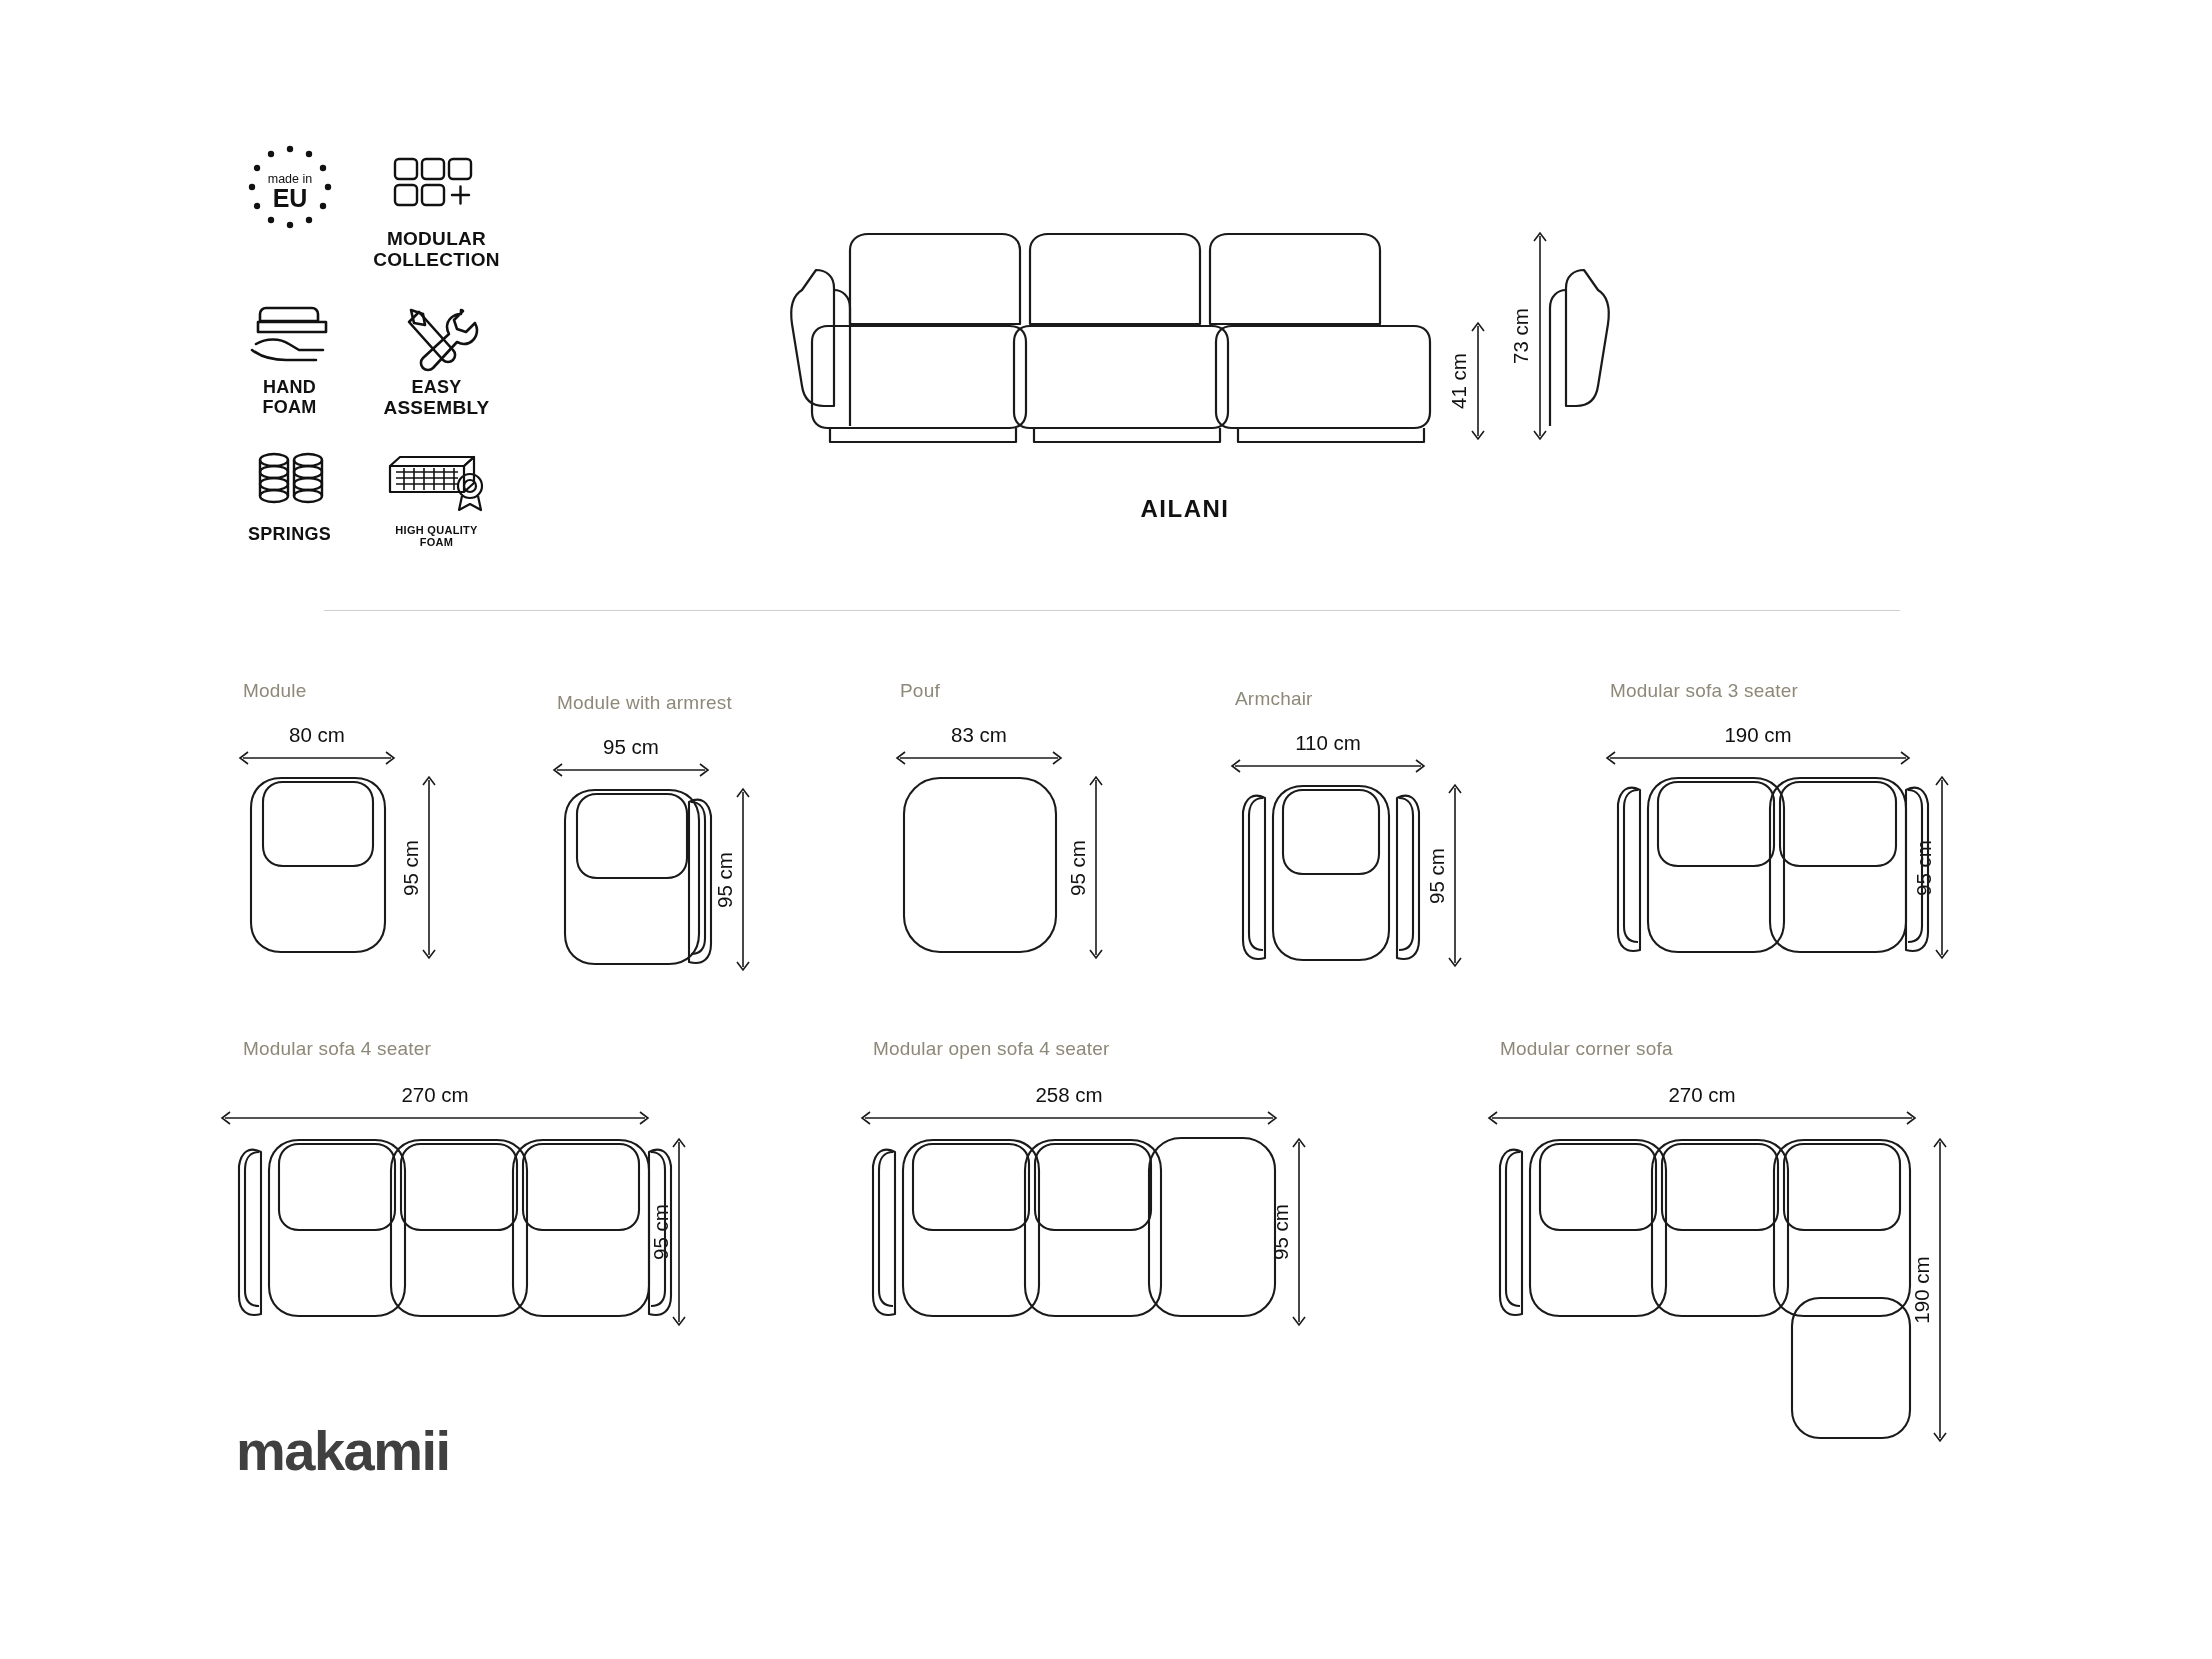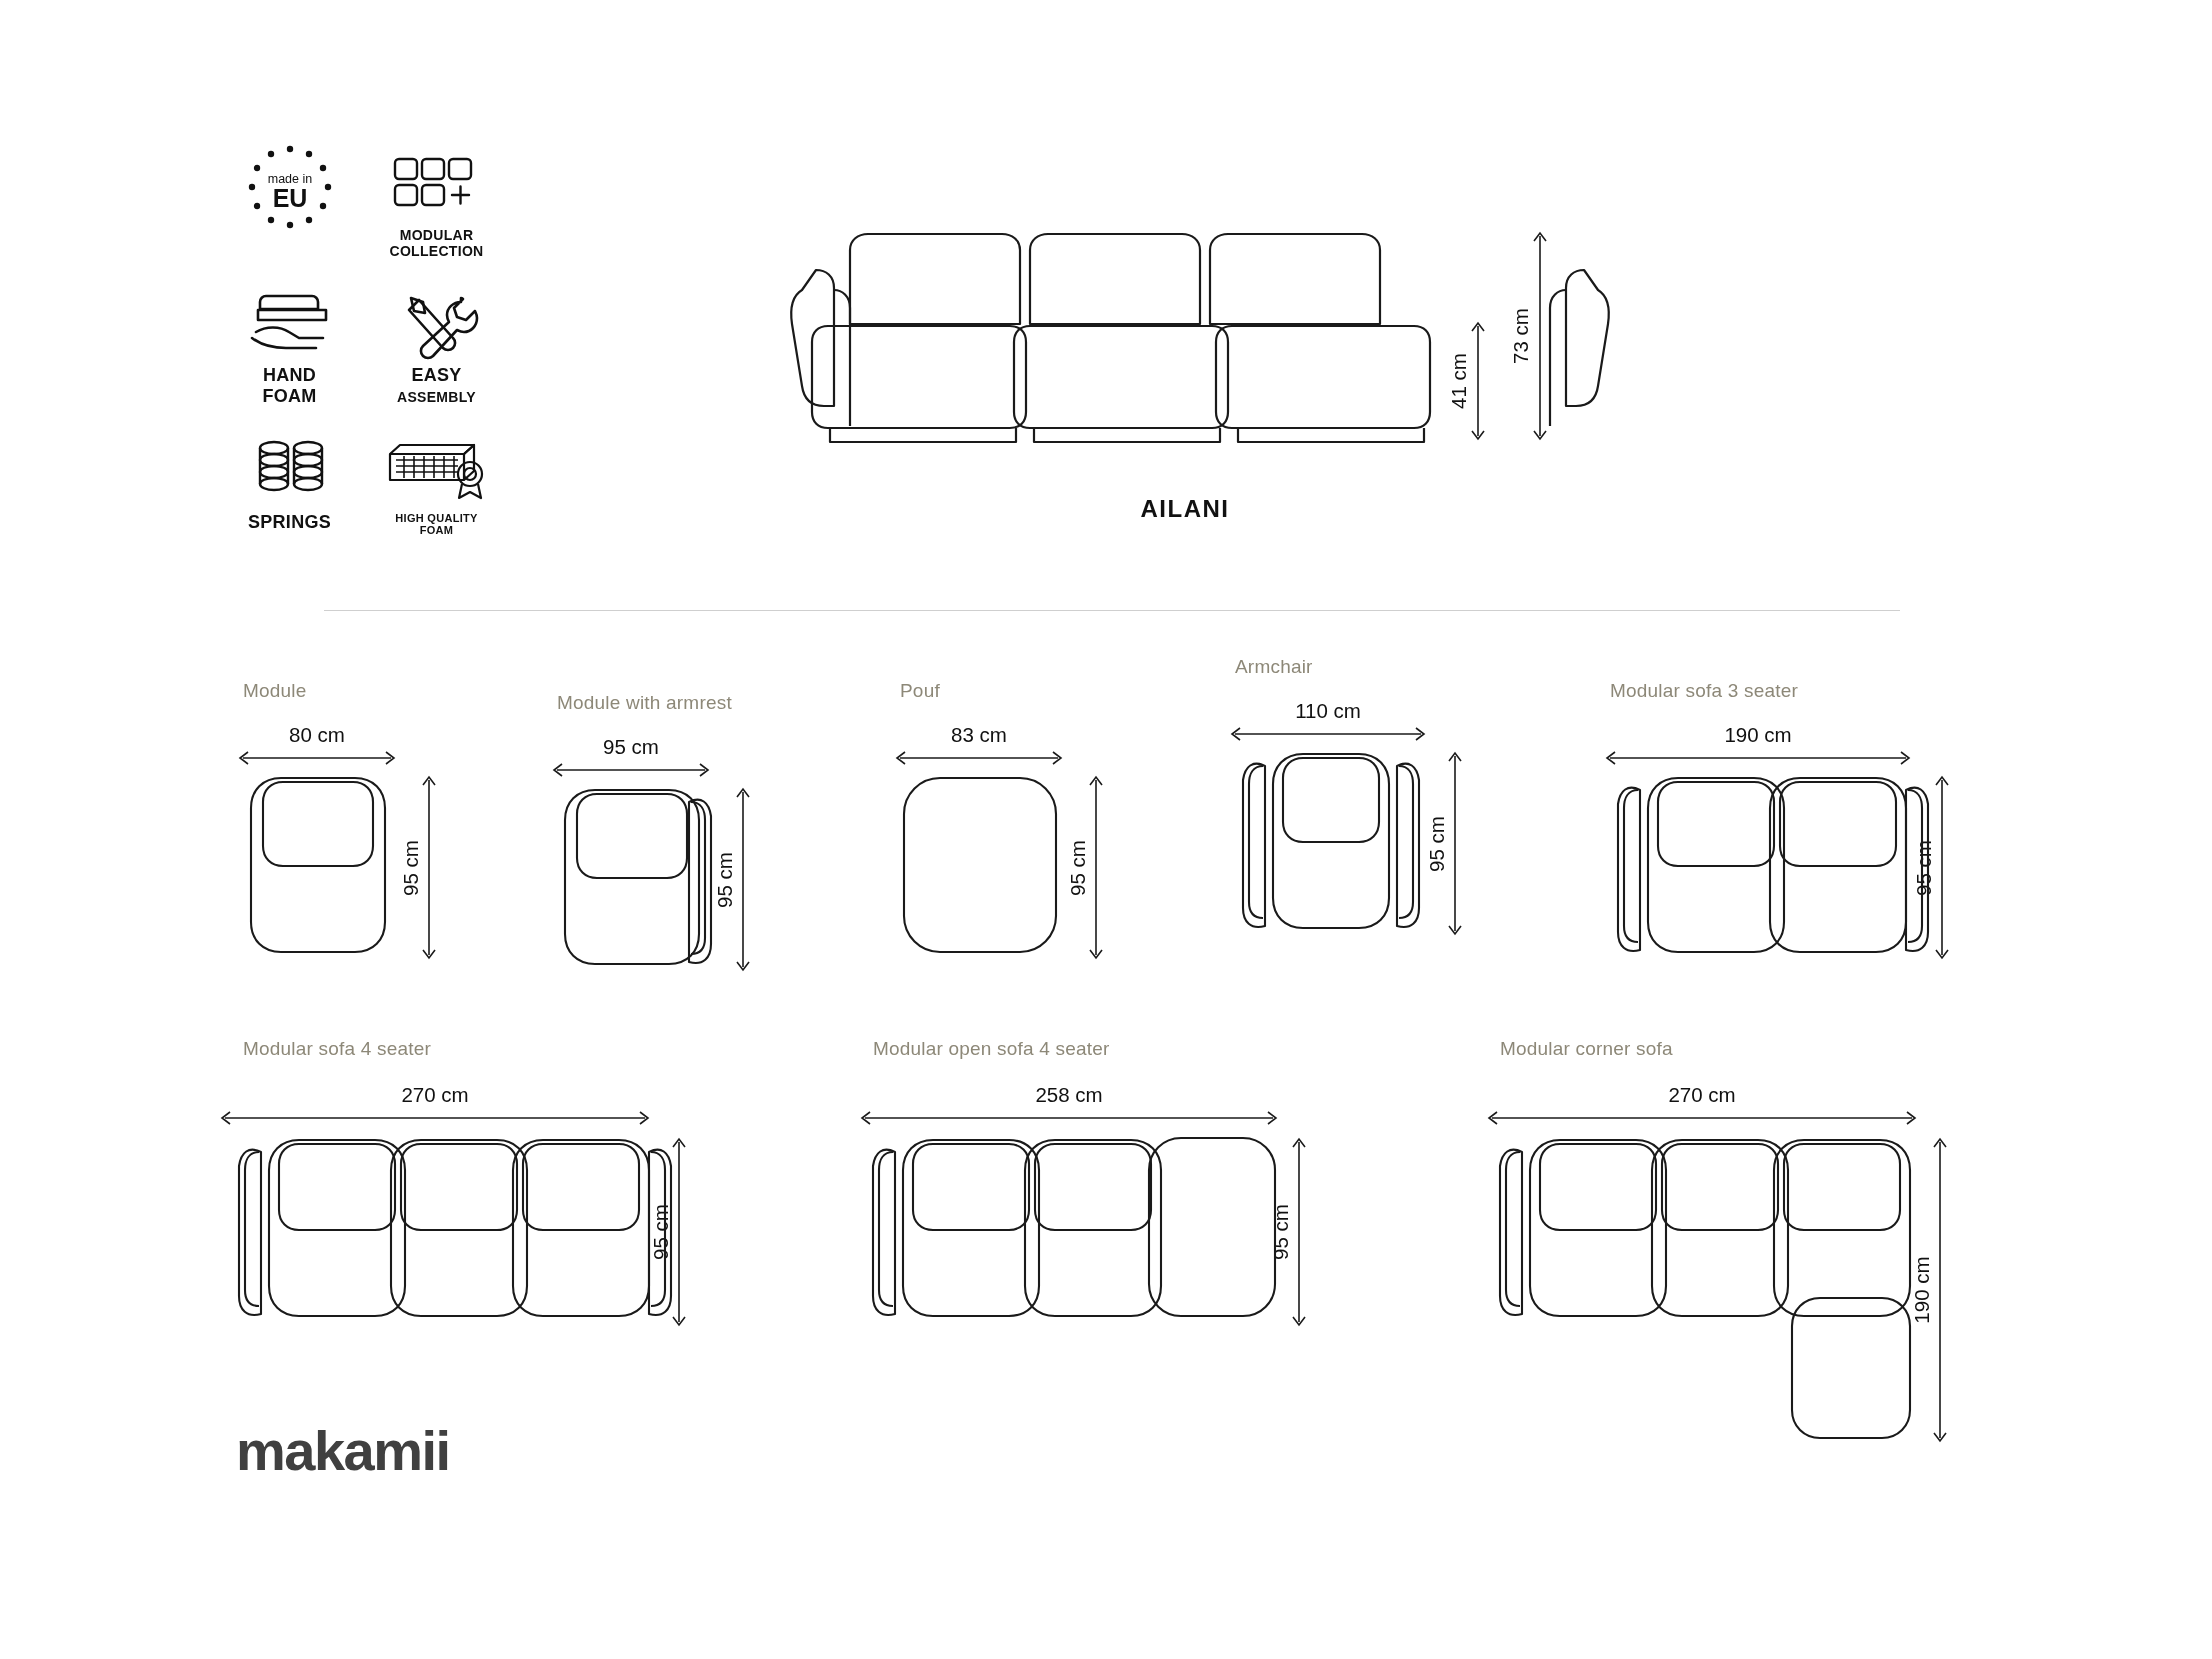--- a/index.html
+++ b/index.html
@@ -49,21 +49,21 @@
   .badge-label {
     text-align: center;
     font-size: 18px;
     font-weight: bold;
     line-height: 1.12;
     letter-spacing: 0.3px;
     color: #111;
     margin-top: 2px;
   }
   .badge-label.small {
-    font-size: 14px;
+    font-size: 19px;
   }
   .badge-label.tiny {
     font-size: 11px;
   }
   
   .divider {
     position: absolute;
     left: 324px;
     top: 610px;
     width: 1576px;
@@ -355,21 +355,21 @@
         </g>
         <text class="dimtext" x="79" y="40" text-anchor="middle">83 cm</text>
         <text class="dimtext" x="185" y="166" text-anchor="middle" transform="rotate(-90 185 166)">95 cm</text>
         <g fill="none" stroke="#1a1a1a" stroke-width="2.1" stroke-linejoin="round">
           <path d="M4 112 c0 -20 16 -36 36 -36 h80 c20 0 36 16 36 36 v102 c0 20 -16 36 -36 36 h-80 c-20 0 -36 -16 -36 -36 z"></path>
         </g>
       </svg>
     </div>
   </div>
 
-  <div class="item" style="left:1235px; top:656px;">
+  <div class="item" style="left:1235px; top:688px;">
     <div class="item-title">Armchair</div>
     <div class="item-art">
       <svg width="260" height="250" viewBox="0 0 260 250">
         <g stroke="#1a1a1a" stroke-width="1.6" fill="none">
           <path d="M0 56 h186"></path>
           <path d="M5 50 l-8 6 l8 6"></path>
           <path d="M181 50 l8 6 l-8 6"></path>
           <path d="M220 78 v175"></path>
           <path d="M214 83 l6 -8 l6 8"></path>
           <path d="M214 248 l6 8 l6 -8"></path>

